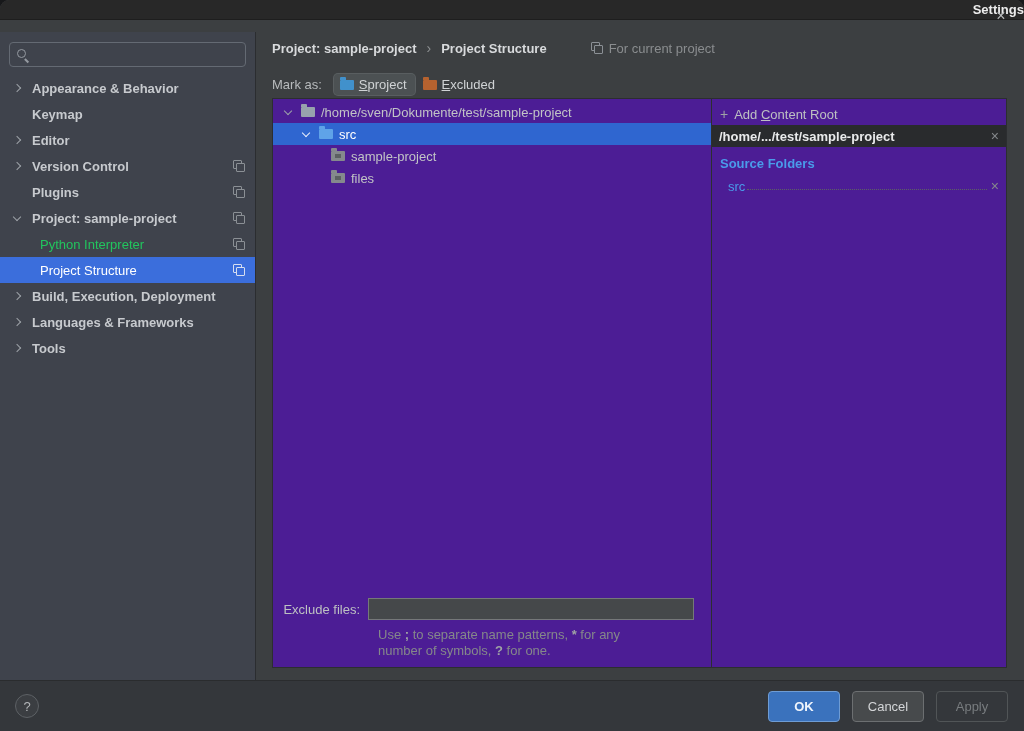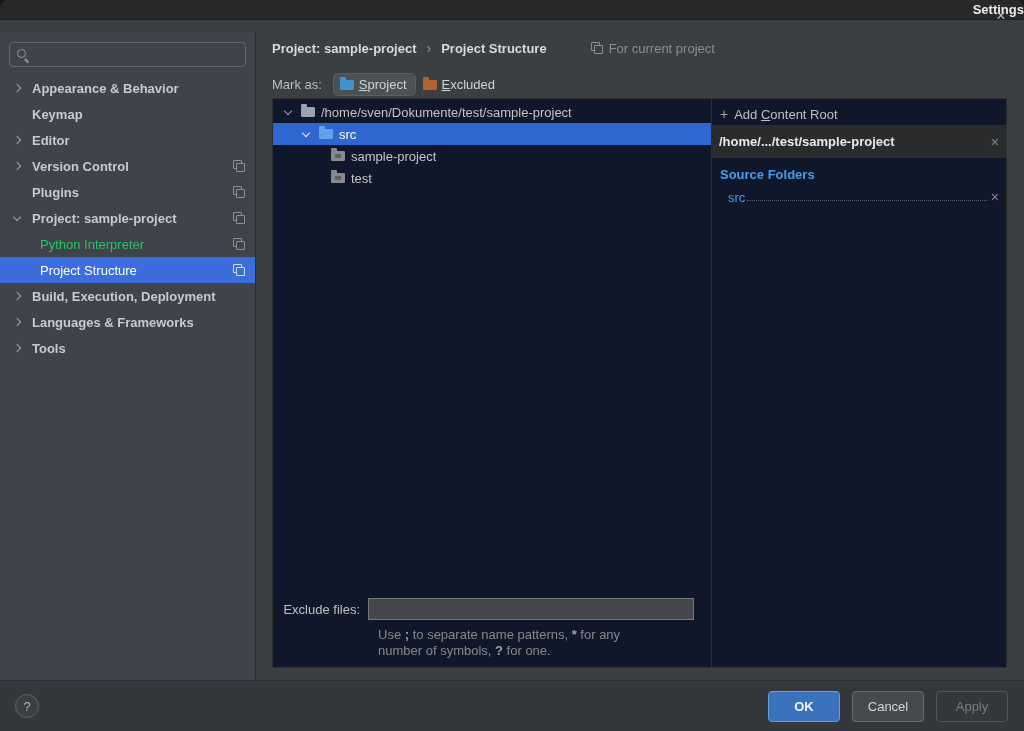--- a/index.html
+++ b/index.html
@@ -66,21 +66,21 @@
   .folder::before { content:""; position:absolute; top:-3px; left:0; width:6px; height:3px;
                     border-radius:1px 1px 0 0; background:inherit; }
   .f-src  { background:#4191cc; }
   .f-excl { background:#b5622f; }
   .f-root { background:#97a3ad; }
   .f-plain{ background:#85898d; }
   .f-plain::after { content:""; position:absolute; left:4px; top:3px; width:6px; height:4px; background:#3b3e40; opacity:.55; }
 
   
   .panels { position:absolute; left:16px; right:17px; top:66px; bottom:12px; border:1px solid #2c2e30;
-            display:flex; background:#0f172a; }
+            display:flex; background:#4c1d95; }
   .tree-panel { flex:1; position:relative; border-right:1px solid #2c2e30; padding-top:2px; }
   .tree-row { height:22px; display:flex; align-items:center; gap:6px; font-size:13px; color:#c2c4c6; cursor:default; }
   .tree-row .chev-box { width:14px; flex:none; display:flex; justify-content:center; }
   .tree-row.sel { background:#2f66d0; color:#ffffff; }
   .tree-row.sel .f-src { background:#5fa3e8; }
   .lv0 { padding-left:8px; } .lv1 { padding-left:26px; } .lv2 { padding-left:58px; }
 
   
   .exclude { position:absolute; left:0; right:0; bottom:8px; font-size:13px; color:#bdc0c2; }
   .exclude .row1 { display:flex; align-items:center;margin-top:40px; }
@@ -88,21 +88,21 @@
   .ex-input { width:326px; height:22px; background:#45484a; border:1px solid #757879; color:#d6d8da;
               font-size:13px; padding:0 5px; outline:none; }
   .hint { margin:7px 0 0 105px; color:#85888a; line-height:16px; font-size:13px; }
   .hint b { color:#9fa3a5; }
 
   
   .right-panel { width:294px; flex:none; position:relative; padding-top:4px; font-size:13px; }
   .acr { height:22px; display:flex; align-items:center; gap:6px; padding:0 8px; color:#bdc0c2; cursor:default; }
   .acr .plus { color:#9fa3a6; font-size:14px; }
   .acr .u { text-decoration:underline; }
-  .root-row { height:33px; background:#292b2d; display:flex; align-items:center; justify-content:space-between;
+  .root-row { height:22px; background:#292b2d; display:flex; align-items:center; justify-content:space-between;
               padding:0 7px; color:#e9eaeb; font-weight:bold; cursor:default; }
   .xmark { color:#85898c; font-size:14px; font-weight:normal; cursor:default; }
   .sf-title { margin:9px 0 3px 8px; color:#4a9bea; font-weight:bold; }
   .sf-row { display:flex; align-items:flex-end; padding:0 7px 0 16px; height:20px; color:#4a9bea; cursor:default; }
   .leader { flex:1; border-bottom:1px dotted #5c6064; margin:0 4px 4px 2px; }
 
   
   .footer { position:absolute; left:0; right:0; bottom:0; height:51px; background:#34373b;
             border-top:1px solid #2a2c2e; display:flex; align-items:center; }
   .help { width:24px; height:24px; border:1px solid #5d6165; border-radius:50%; margin-left:15px;
@@ -236,21 +236,21 @@
               </span>
             <span class="folder f-src"></span>
             <span>src</span>
           </div>
           <div class="tree-row lv2">
             <span class="folder f-plain"></span>
             <span>sample-project</span>
           </div>
           <div class="tree-row lv2">
             <span class="folder f-plain"></span>
-            <span>test</span>
+            <span>files</span>
           </div>
 
           <div class="exclude">
             <div class="row1">
               <span class="ex-label">Exclude files:</span>
               <input class="ex-input" value="" style="">
             </div>
             <div class="hint"><span>Use </span><b>;</b><span> to separate name patterns, </span><b>*</b><span> for any</span><br><span>number of symbols, </span><b>?</b><span> for one.</span></div>
           </div>
         </div>

